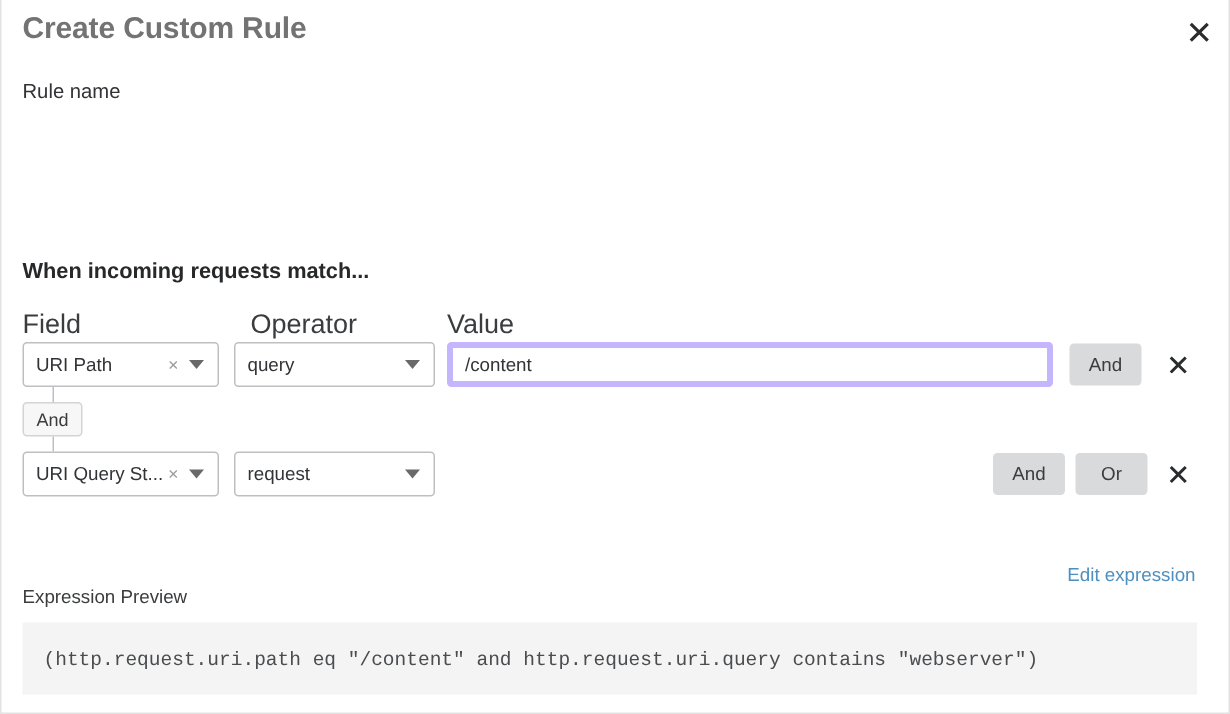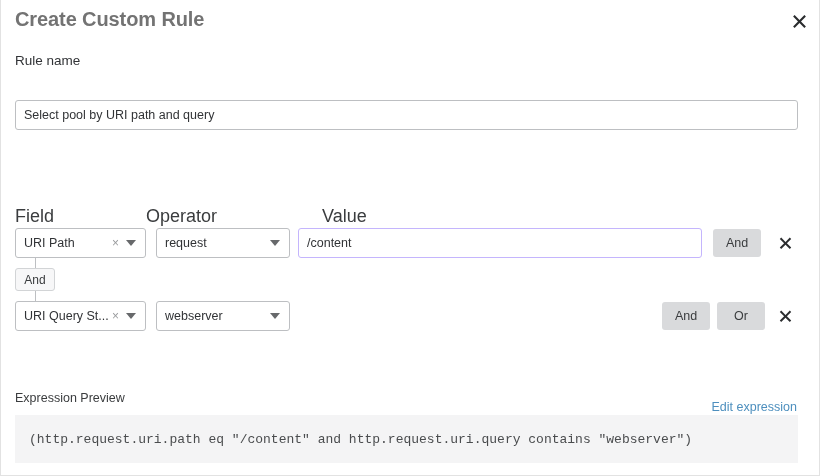--- a/index.html
+++ b/index.html
@@ -85,21 +85,21 @@
   .chev {
     flex: 0 0 auto;
     width: 0; height: 0;
     margin: 0 9px 0 2px;
     border-left: 5px solid transparent;
     border-right: 5px solid transparent;
     border-top: 6px solid #67696b;
   }
   .val-input {
     position: absolute; top: 0; left: 297px; height: 30px;
-    border: 1px solid #c4b5fd; border-radius: 3px;
+    border: 4px solid #c4b5fd; border-radius: 3px;
     background: #fff;
     font-family: "Liberation Sans", sans-serif;
     font-size: 12.5px; color: #313336;
     padding: 0 8px; outline: none;
   }
   .val-wide { width: 404px; }
   .val-narrow { width: 354px; }
 
   .act-btn {
     position: absolute; top: 0; height: 28px;
@@ -139,21 +139,21 @@
   .conn-line-bot {
     position: absolute; left: 34px; top: 291px;
     width: 1px; height: 10px; background: #bdbfc2;
   }
   
   .expr-label {
     position: absolute; left: 14px; top: 391px;
     font-size: 12.5px; color: #3a3c3e;
   }
   .edit-link {
-    position: absolute; right: 22px; top: 400px;
+    position: absolute; right: 22px; top: 376px;
     font-size: 12.5px; color: #4d8fbe;
     text-decoration: none; cursor: pointer;
   }
   .code-block {
     position: absolute; left: 14px; top: 415px;
     width: 783px; height: 48px;
     background: #f4f4f5;
     display: flex; align-items: center;
   }
   .code-text {
@@ -169,35 +169,35 @@
 <div class="dialog">
 
   <div class="title">Create Custom Rule</div>
   <div class="close-btn">
     <svg width="15" height="15" viewBox="0 0 15 15" aria-hidden="true">
       <path d="M2.6 2.1 L7.5 7 L12.4 2.1 L13.9 3.6 L9 8.5 L13.9 13.4 L12.4 14.9 L7.5 10 L2.6 14.9 L1.1 13.4 L6 8.5 L1.1 3.6 Z" fill="#2a2c2e"></path>
     </svg>
   </div>
 
   <div class="section-label" style="left:14px; top:53px;text-align:center;">Rule name</div>
-  <input class="rule-name-input" type="text" value="Select pool by URI path and query" style="">
-
+
+  <div class="subhead">When incoming requests match...</div>
 
   <div class="col-label" style="left:14px;">Field</div>
-  <div class="col-label" style="left:145px;">Operator</div>
-  <div class="col-label" style="left:297px;margin-left:24px;">Value</div>
+  <div class="col-label" style="left:166px;">Operator</div>
+  <div class="col-label" style="left:297px;">Value</div>
 
   <div class="row row1">
     <div class="sel sel-field">
       <span class="sel-text">URI Path</span>
       <span class="clear-x">×</span>
       <span class="chev"></span>
     </div>
     <div class="sel sel-op">
-      <span class="sel-text">request</span>
+      <span class="sel-text">query</span>
       <span class="chev"></span>
     </div>
     <input class="val-input val-wide" type="text" value="/content" style="">
     <div class="act-btn btn-and-r1">And</div>
     <div class="del-btn del-r1">
       <svg width="13" height="13" viewBox="0 0 13 13" aria-hidden="true">
         <path d="M2.2 1.6 L6.5 5.9 L10.8 1.6 L12.2 3 L7.9 7.3 L12.2 11.6 L10.8 13 L6.5 8.7 L2.2 13 L0.8 11.6 L5.1 7.3 L0.8 3 Z" fill="#2a2c2e"></path>
       </svg>
     </div>
   </div>
@@ -206,21 +206,21 @@
   <div class="conn-badge">And</div>
   <div class="conn-line-bot"></div>
 
   <div class="row row2">
     <div class="sel sel-field">
       <span class="sel-text">URI Query St...</span>
       <span class="clear-x">×</span>
       <span class="chev"></span>
     </div>
     <div class="sel sel-op">
-      <span class="sel-text">webserver</span>
+      <span class="sel-text">request</span>
       <span class="chev"></span>
     </div>
     <div class="act-btn btn-and-r2">And</div>
     <div class="act-btn btn-or-r2">Or</div>
     <div class="del-btn del-r2">
       <svg width="13" height="13" viewBox="0 0 13 13" aria-hidden="true">
         <path d="M2.2 1.6 L6.5 5.9 L10.8 1.6 L12.2 3 L7.9 7.3 L12.2 11.6 L10.8 13 L6.5 8.7 L2.2 13 L0.8 11.6 L5.1 7.3 L0.8 3 Z" fill="#2a2c2e"></path>
       </svg>
     </div>
   </div>

